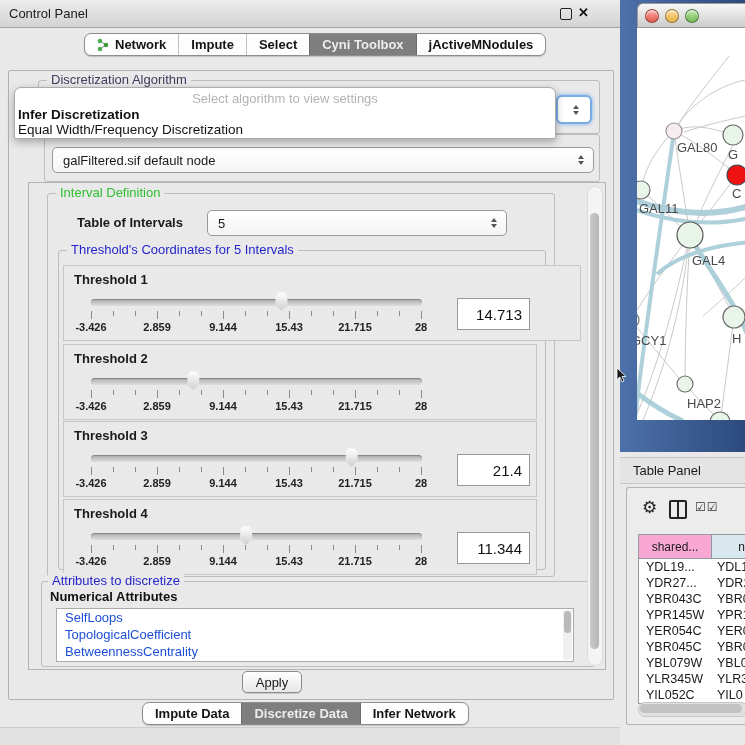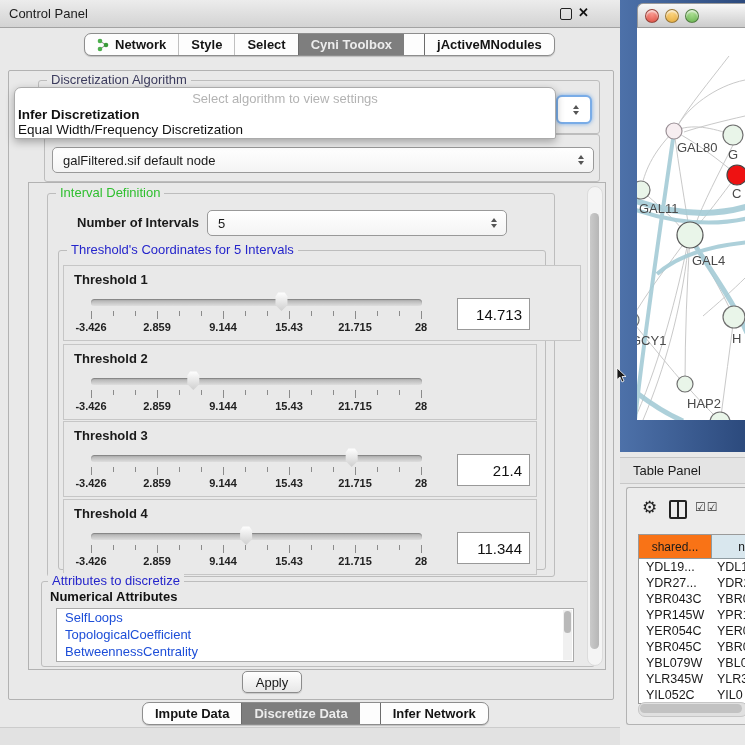--- a/index.html
+++ b/index.html
@@ -14,21 +14,21 @@
   #float-btn{left:560px;top:8px;width:10px;height:10px;border:1.6px solid #222;border-radius:2px;}
   #close-btn{left:578px;top:5px;font-size:13px;font-weight:bold;color:#111;}
 
   
   .tabstrip{display:flex;background:#fdfdfd;border:1px solid #8d8d8d;border-radius:7px;
             overflow:hidden;box-shadow:0 1px 1px rgba(0,0,0,.18);}
   .tab{display:flex;align-items:center;gap:5px;padding:3px 12px;font-size:13px;font-weight:700;
        color:#141414;border-left:1px solid #c0c0c0;white-space:nowrap;cursor:default;}
   .tab:first-child{border-left:none;}
   .tab.sel{background:#7e7e7e;color:#ededed;border-left-color:#6c6c6c;}
-  .tab.sel + .tab{border-left-color:#6c6c6c;margin-left:20px;}
+  .tab.sel + .tab{border-left-color:#6c6c6c;}
   #top-tab-strip{left:84px;top:33px;}
   #bottom-tab-strip{left:142px;top:702px;}
   .net-icon{display:inline-block;width:13px;height:14px;}
 
   
   .panel{border:1px solid #b2b2b2;border-radius:2px;background:#e9e9e9;}
   #outer-panel{left:8px;top:70px;width:604px;height:628px;}
   .group{position:absolute;border:1px solid #bdbdbd;border-radius:3px;}
   .group>.glabel{position:absolute;top:-9px;left:8px;background:#e9e9e9;padding:0 4px;font-size:13px;}
   .lbl-blue{color:#2525cb;} .lbl-green{color:#2fbf2f;} .lbl-dark{color:#3c3c5e;}
@@ -112,21 +112,21 @@
                border-bottom:1px solid #c8c8c8;display:flex;align-items:center;padding-left:13px;font-size:13px;}
   #tp-body{left:626px;top:487px;width:119px;height:236px;background:#ececec;border:1px solid #b3b3b3;
            border-right:none;border-radius:3px 0 0 3px;}
   #gear-icon{position:absolute;left:15px;top:9px;font-size:17px;color:#222;}
   #split-icon{position:absolute;left:42px;top:12px;width:14px;height:15px;border:2px solid #222;border-radius:2px;}
   #split-icon i{position:absolute;left:50%;top:0;width:2px;height:100%;background:#222;transform:translateX(-50%);}
   #check-icons{position:absolute;left:68px;top:12px;font-size:12px;color:#333;letter-spacing:1px;}
   #tp-table{position:absolute;left:11px;top:46px;width:108px;height:168px;background:#fff;
             border:1px solid #9a9a9a;border-right:none;overflow:hidden;}
   #tp-header{display:flex;height:23px;border-bottom:1px solid #8f9ba1;}
-  #tp-header .hc1{width:72px;background:#f97316;border-right:1px solid #8f9ba1;font-size:12px;
+  #tp-header .hc1{width:72px;background:#f9a8d4;border-right:1px solid #8f9ba1;font-size:12px;
                   display:flex;align-items:center;justify-content:center;}
   #tp-header .hc2{flex:1;background:#d9e7ee;font-size:12px;display:flex;align-items:center;justify-content:flex-end;padding-right:2px;}
   .trow{display:flex;height:16px;font-size:12.5px;align-items:center;}
   .trow .tc1{width:72px;padding-left:7px;box-sizing:border-box;white-space:nowrap;}
   .trow .tc2{flex:1;padding-left:6px;white-space:nowrap;overflow:hidden;}
   #tp-hscroll{position:absolute;left:11px;top:214px;width:108px;height:13px;background:#e0e0e0;
               border:1px solid #c6c6c6;border-radius:7px;}
   #tp-hscroll .thumb{position:absolute;left:1px;top:1px;width:102px;height:9px;background:#c2c2c2;border-radius:5px;}
 
   svg text{font-family:"Liberation Sans",sans-serif;}
@@ -146,21 +146,21 @@
       <div class="tab">
         <span class="net-icon"><svg width="13" height="14" viewBox="0 0 13 14">
             <path d="M3,3 L9,7 L3,11" stroke="#8a8a8a" fill="none"></path>
             <circle cx="3" cy="3" r="2.3" fill="#4cae4c"></circle>
             <circle cx="9" cy="7" r="2.3" fill="#3a9a3a"></circle>
             <circle cx="3" cy="11" r="2.3" fill="#4cae4c"></circle>
           </svg></span>
         <span>Network</span>
       </div>
       <div class="tab">
-        <span>Style</span>
+        <span>Impute</span>
       </div>
       <div class="tab">
         <span>Select</span>
       </div>
       <div class="tab sel">
         <span>Cyni Toolbox</span>
       </div>
       <div class="tab">
         <span>jActiveMNodules</span>
       </div>
@@ -193,21 +193,21 @@
     <span class="stepper">
         <i class="up"></i>
         <i class="dn"></i>
       </span>
   </div>
 
   <div id="scrollpane" class="abs">
 
     <div id="interval-group" class="group">
       <span class="glabel lbl-green">Interval Definition</span>
-      <div id="numint-label" class="abs">Number of Intervals</div>
+      <div id="numint-label" class="abs">Table of Intervals</div>
       <div id="numint-combo" class="combo">
         <span>5</span>
         <span class="stepper">
             <i class="up"></i>
             <i class="dn"></i>
           </span>
       </div>
       <div id="thr-group" class="group">
         <span class="glabel lbl-blue">Threshold's Coordinates for 5 Intervals</span>
         <div id="thr-rows">

